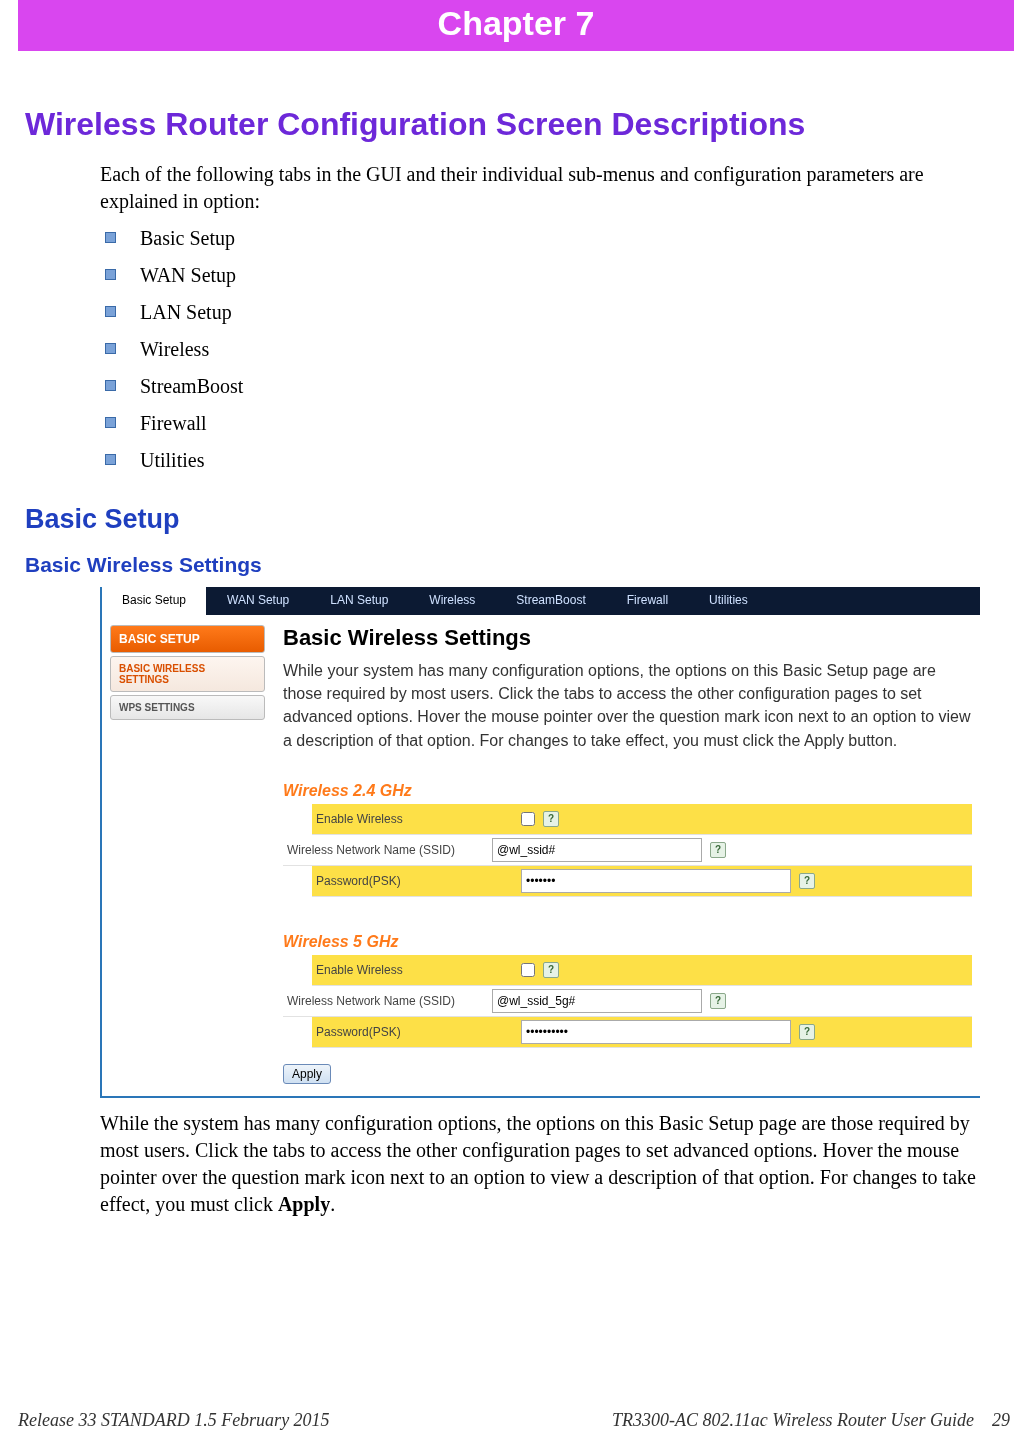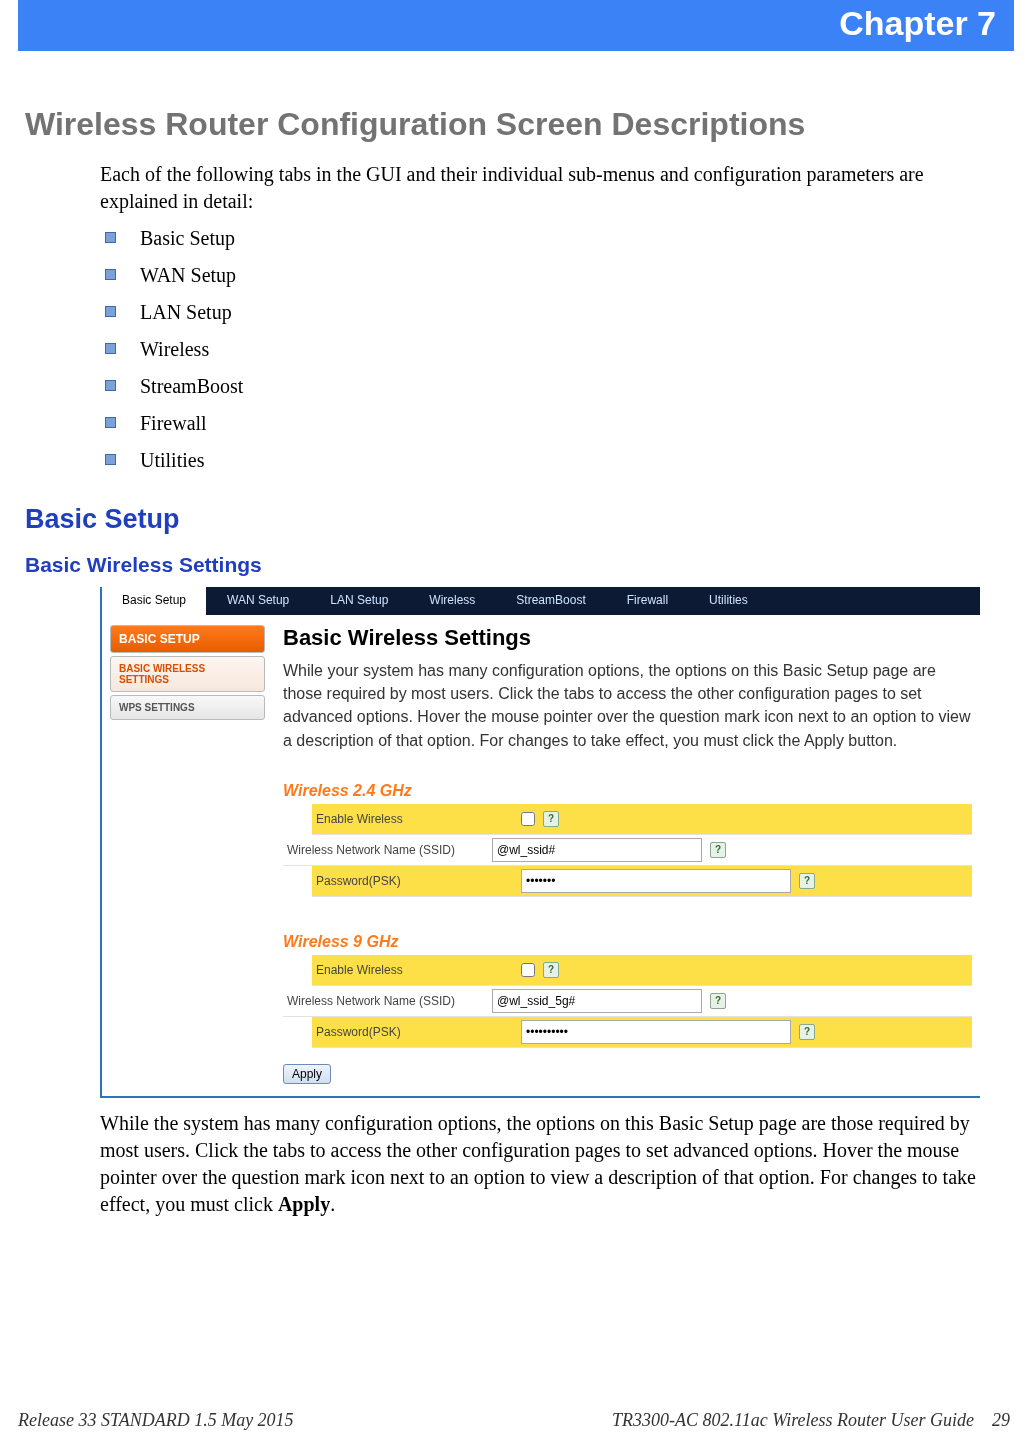--- a/index.html
+++ b/index.html
@@ -10,32 +10,32 @@
     color: #000;
     width: 1032px;
   }
   .page {
     width: 1032px;
     height: 1445px;
     position: relative;
     box-sizing: border-box;
   }
   .chapter-banner {
-    background: #3b82f6;
+    background: #d946ef;
     color: #fff;
-    text-align: right;
+    text-align: center;
     font-family: "Trebuchet MS", Verdana, sans-serif;
     font-weight: bold;
     font-size: 34px;
     padding: 4px 18px 8px 18px;
     margin: 0 18px;
   }
   h1.main-heading {
     font-family: "Trebuchet MS", Verdana, sans-serif;
-    color: #737373;
+    color: #6d28d9;
     font-weight: bold;
     font-size: 32px;
     margin: 55px 0 18px 25px;
   }
   .body-indent {
     margin: 0 35px 0 100px;
     font-size: 20px;
     line-height: 1.35;
   }
   .body-indent p {
@@ -239,21 +239,21 @@
 </head>
 <body>
 
 <div class="page">
 
   <div class="chapter-banner">Chapter 7</div>
 
   <h1 class="main-heading">Wireless Router Configuration Screen Descriptions</h1>
 
   <div class="body-indent">
-    <p>Each of the following tabs in the GUI and their individual sub-menus and configuration parameters are explained in detail:</p>
+    <p>Each of the following tabs in the GUI and their individual sub-menus and configuration parameters are explained in option:</p>
     <ul class="square-list">
       <li>Basic Setup</li>
       <li>WAN Setup</li>
       <li>LAN Setup</li>
       <li>Wireless</li>
       <li>StreamBoost</li>
       <li>Firewall</li>
       <li>Utilities</li>
     </ul>
   </div>
@@ -300,21 +300,21 @@
         <div class="ss-row alt">
           <div class="ss-label">Password(PSK)</div>
           <div class="ss-control">
             <input type="text" class="psk" value="•••••••" style="">
             <span class="help-icon">?</span>
           </div>
         </div>
 
         <div style="height:22px"></div>
 
-        <div class="ss-group-title">Wireless 9 GHz</div>
+        <div class="ss-group-title">Wireless 5 GHz</div>
         <div class="ss-row alt">
           <div class="ss-label">Enable Wireless</div>
           <div class="ss-control">
             <input type="checkbox" style="">
             <span class="help-icon">?</span>
           </div>
         </div>
         <div class="ss-row">
           <div class="ss-label">Wireless Network Name (SSID)</div>
           <div class="ss-control">
@@ -337,20 +337,20 @@
     </div>
   </div>
 
   <div class="body-indent">
     <p>
       <span>While the system has many configuration options, the options on this Basic Setup page are those required by most users. Click the tabs to access the other configuration pages to set advanced options. Hover the mouse pointer over the question mark icon next to an option to view a description of that option. For changes to take effect, you must click </span><b>Apply</b><span>.</span>
     </p>
   </div>
 
   <div class="footer">
-    <div>Release 33 STANDARD 1.5    May 2015</div>
+    <div>Release 33 STANDARD 1.5    February 2015</div>
     <div class="right">
       <span>TR3300-AC 802.11ac Wireless Router User Guide</span>
       <span class="pagenum">29</span>
     </div>
   </div>
 
 </div>
 
 </body></html>

